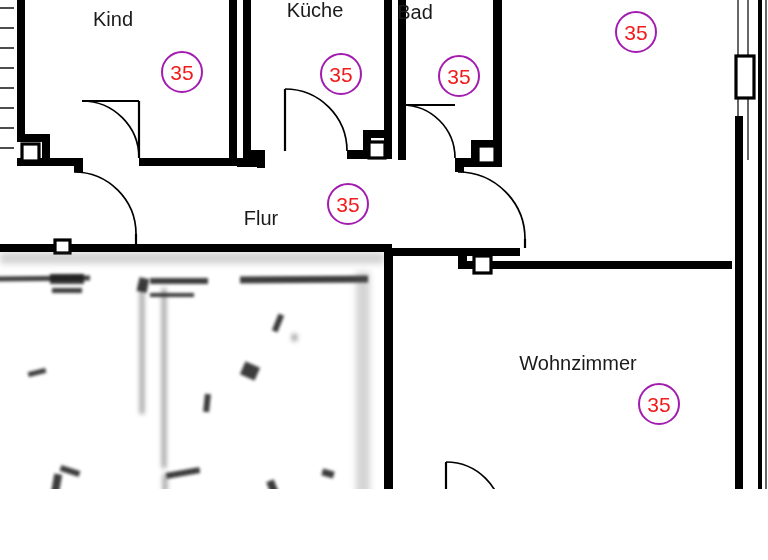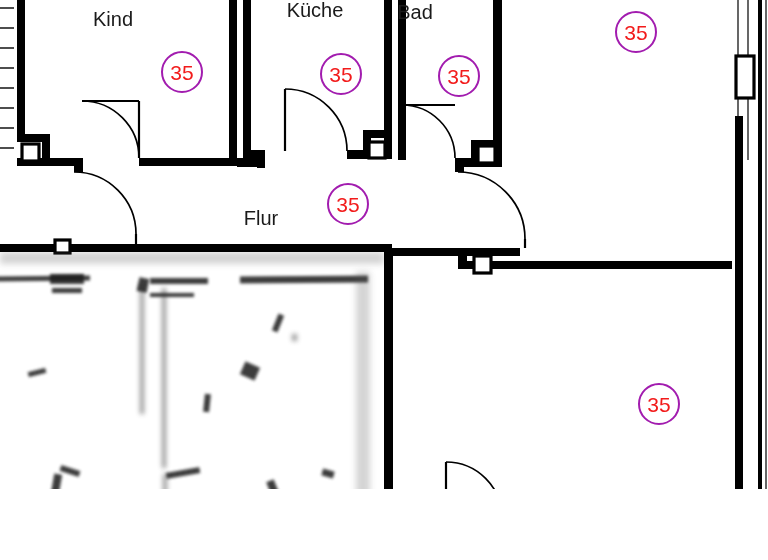--- a/index.html
+++ b/index.html
@@ -289,15 +289,16 @@
   <div class="badge" style="left:341px; top:74px;">35</div>
 
   <div class="room-label" style="left:415px; top:12px;">Bad</div>
   <div class="badge" style="left:459px; top:76px;">35</div>
 
   <div class="badge" style="left:636px; top:32px;">35</div>
 
   <div class="room-label" style="left:261px; top:193px;margin-top:25px;">Flur</div>
   <div class="badge" style="left:348px; top:204px;">35</div>
 
+  <div class="room-label" style="left:578px; top:363px;">Wohnzimmer</div>
   <div class="badge" style="left:659px; top:404px;">35</div>
 
 </div>
 
 </body></html>

